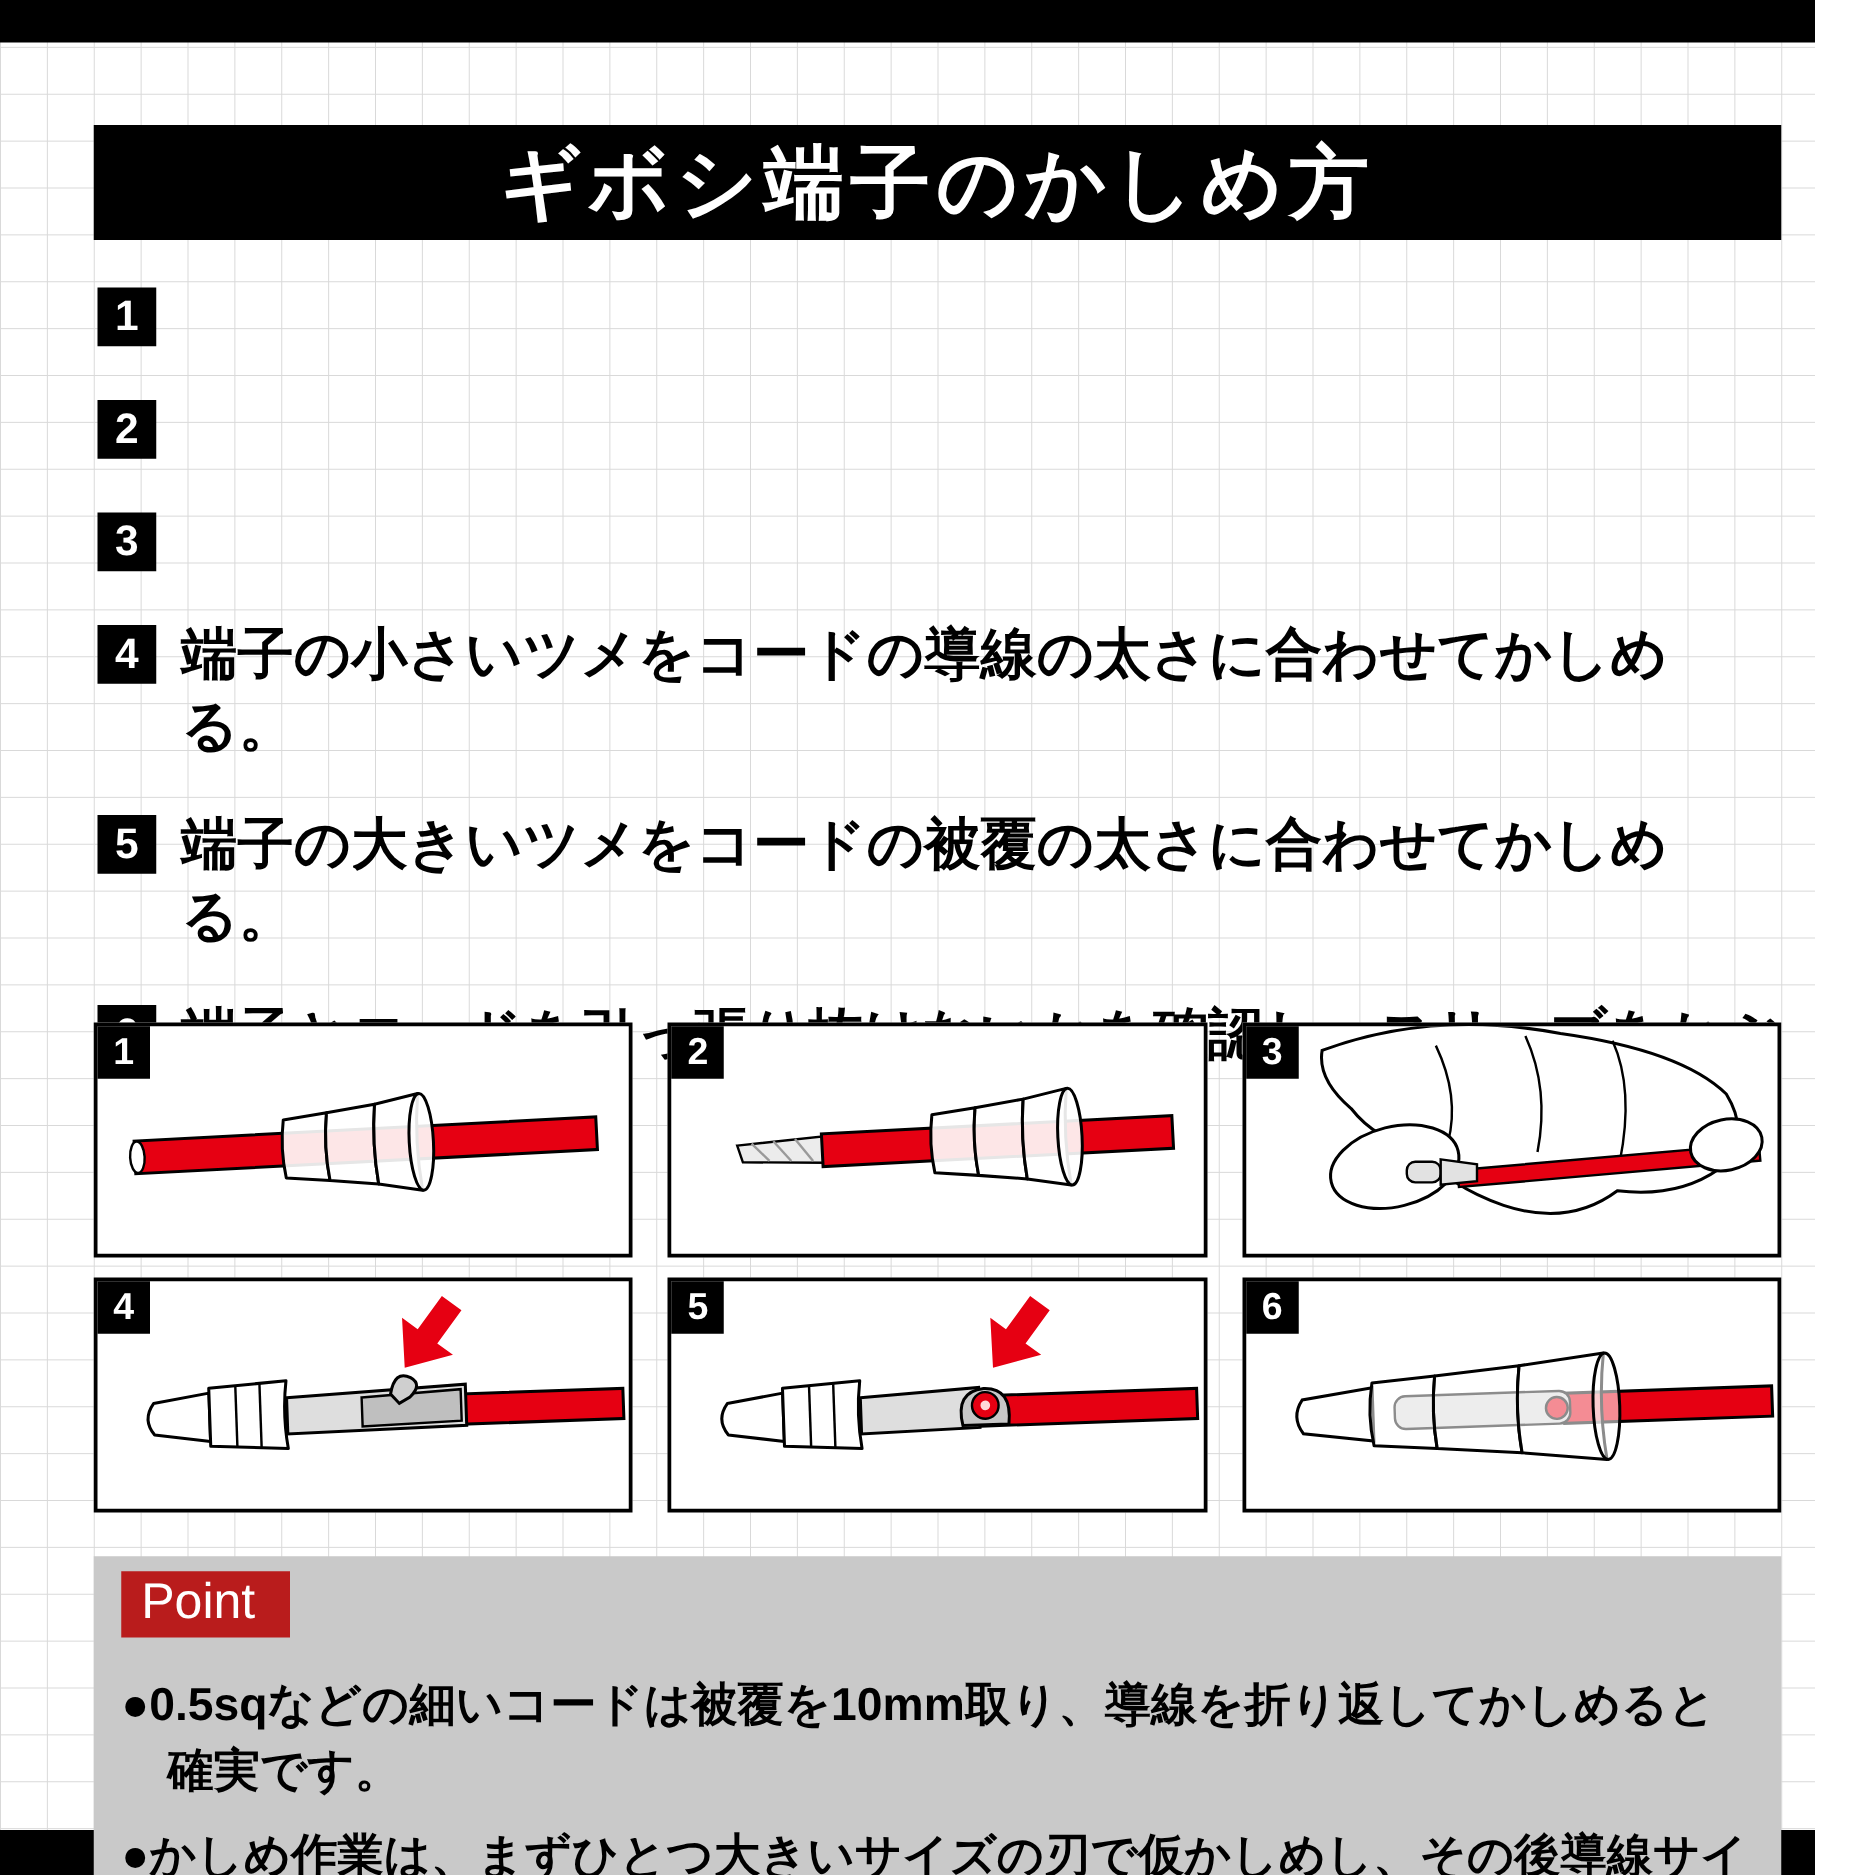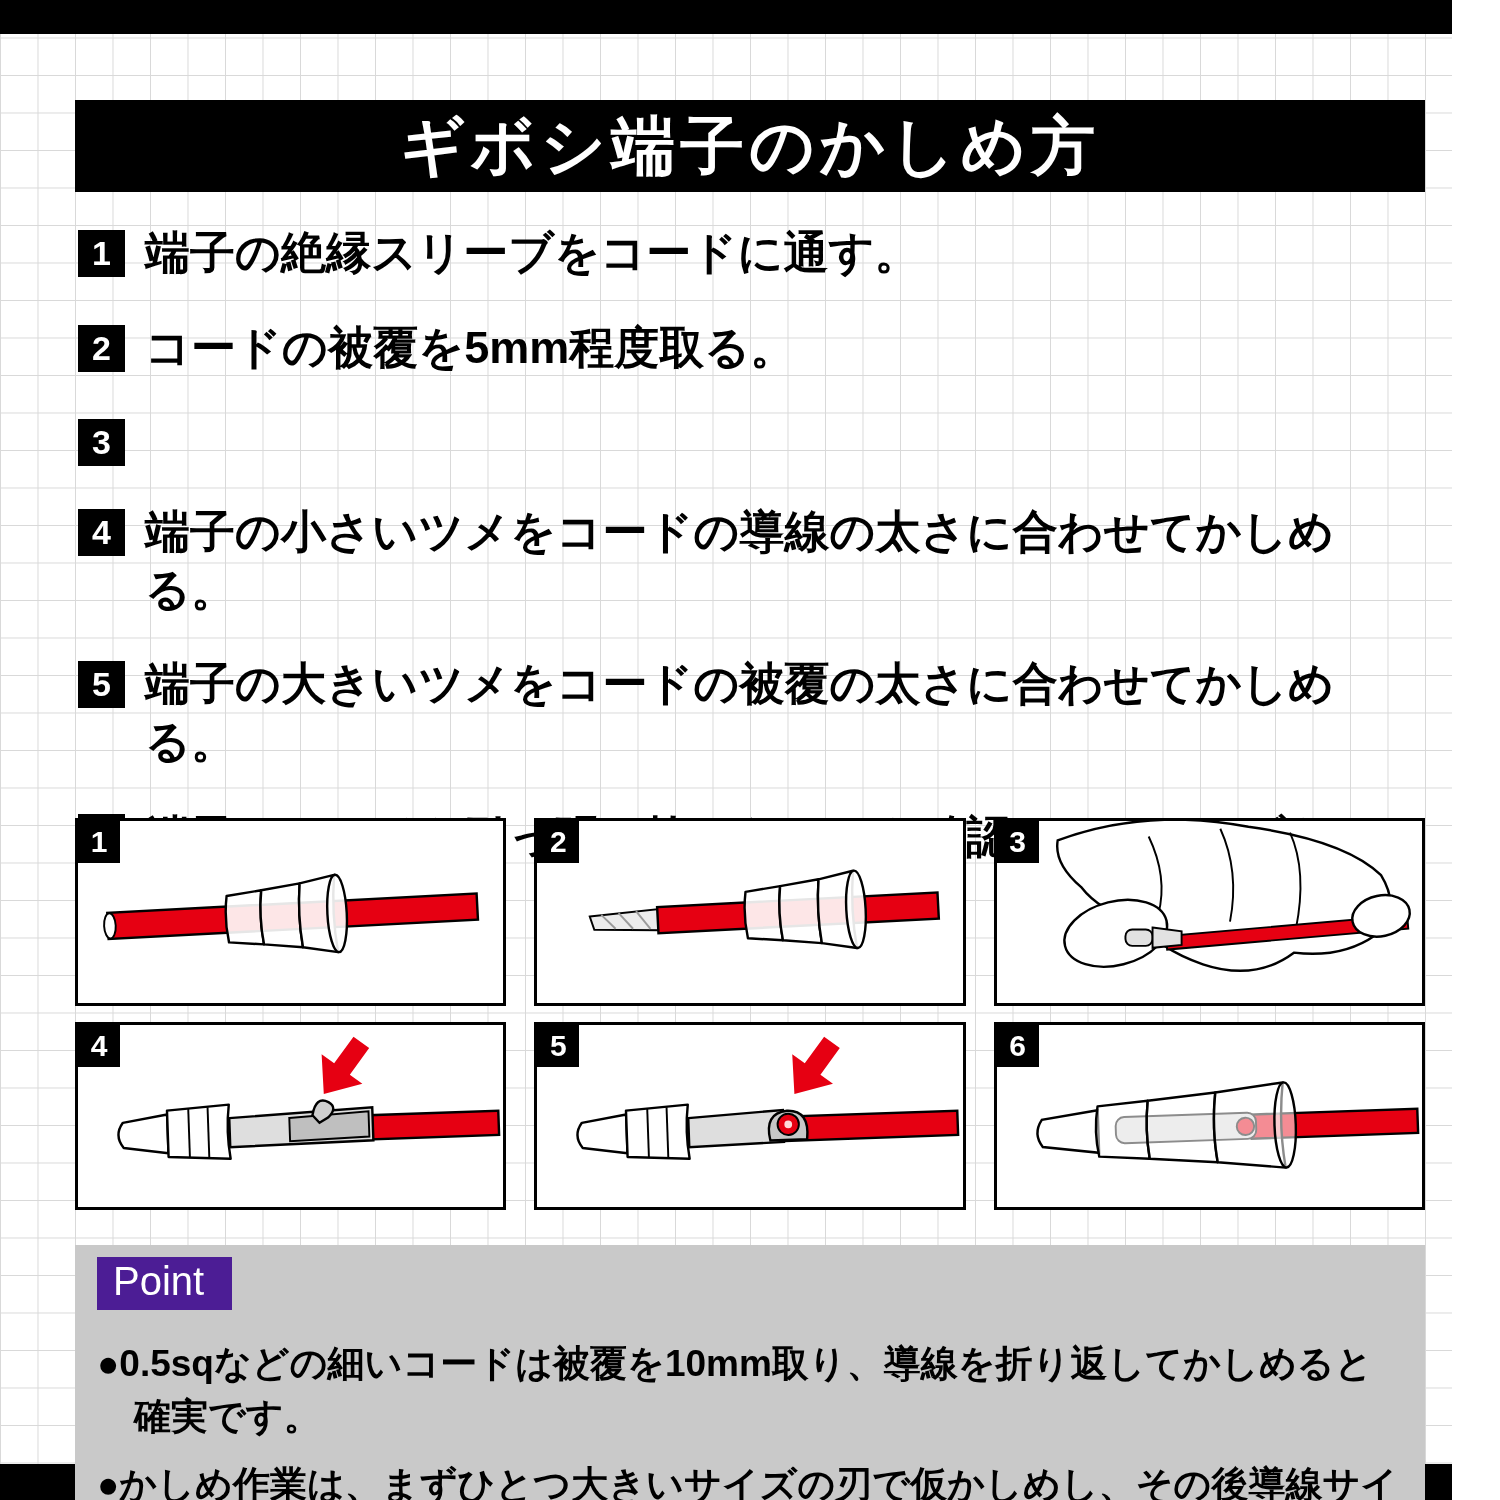--- a/index.html
+++ b/index.html
@@ -56,45 +56,43 @@
     display:flex; align-items:center; justify-content:center;
     font-size:30px; font-weight:bold;
   }
 
   .point {
     position:absolute; left:75px; top:1245px; width:1350px; min-height:198px;
     background:#c9c9c9; box-sizing:border-box;
     padding:12px 26px 24px 22px;
   }
   .point-label {
-    display:inline-block; background:#4c1d95; color:#fff;
+    display:inline-block; background:#b91c1c; color:#fff;
     font-size:40px; padding:2px 28px 6px 16px; margin-bottom:12px;
   }
   .point-bullet {
     font-size:37px; font-weight:700; line-height:1.42; color:#000;
     padding-left:37px; text-indent:-37px; margin:16px 0;
   }
 </style>
 </head>
 <body>
 
 <div class="canvas">
   <div class="frame-top"></div>
   <div class="frame-bottom"></div>
 
   <div class="title-bar">ギボシ端子のかしめ方</div>
 
   <div class="steps">
     <div class="step">
       <div class="step-num">1</div>
-      <div class="step-text">端子の絶縁スリーブをコードに通す。</div>
     </div>
     <div class="step">
       <div class="step-num">2</div>
-      <div class="step-text">コードの被覆を5mm程度取る。</div>
     </div>
     <div class="step">
       <div class="step-num">3</div>
     </div>
     <div class="step">
       <div class="step-num">4</div>
       <div class="step-text">端子の小さいツメをコードの導線の太さに合わせてかしめる。</div>
     </div>
     <div class="step">
       <div class="step-num">5</div>

